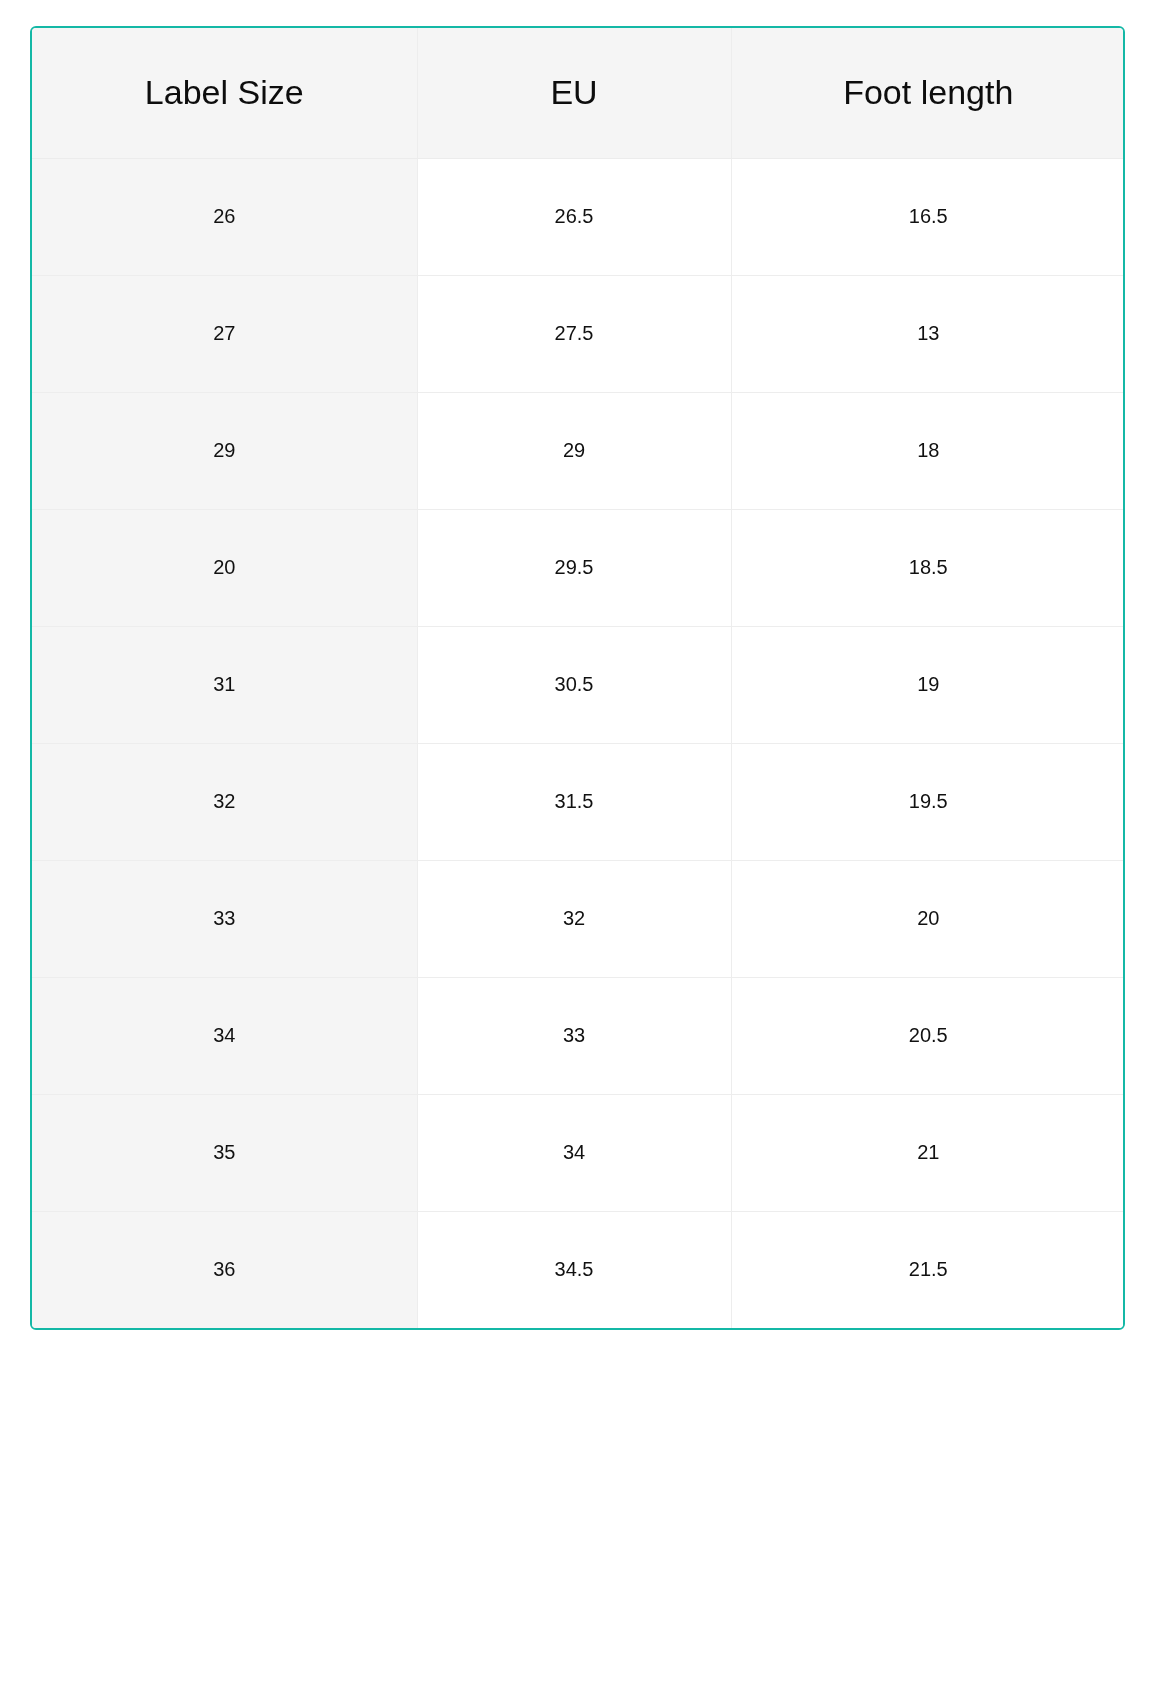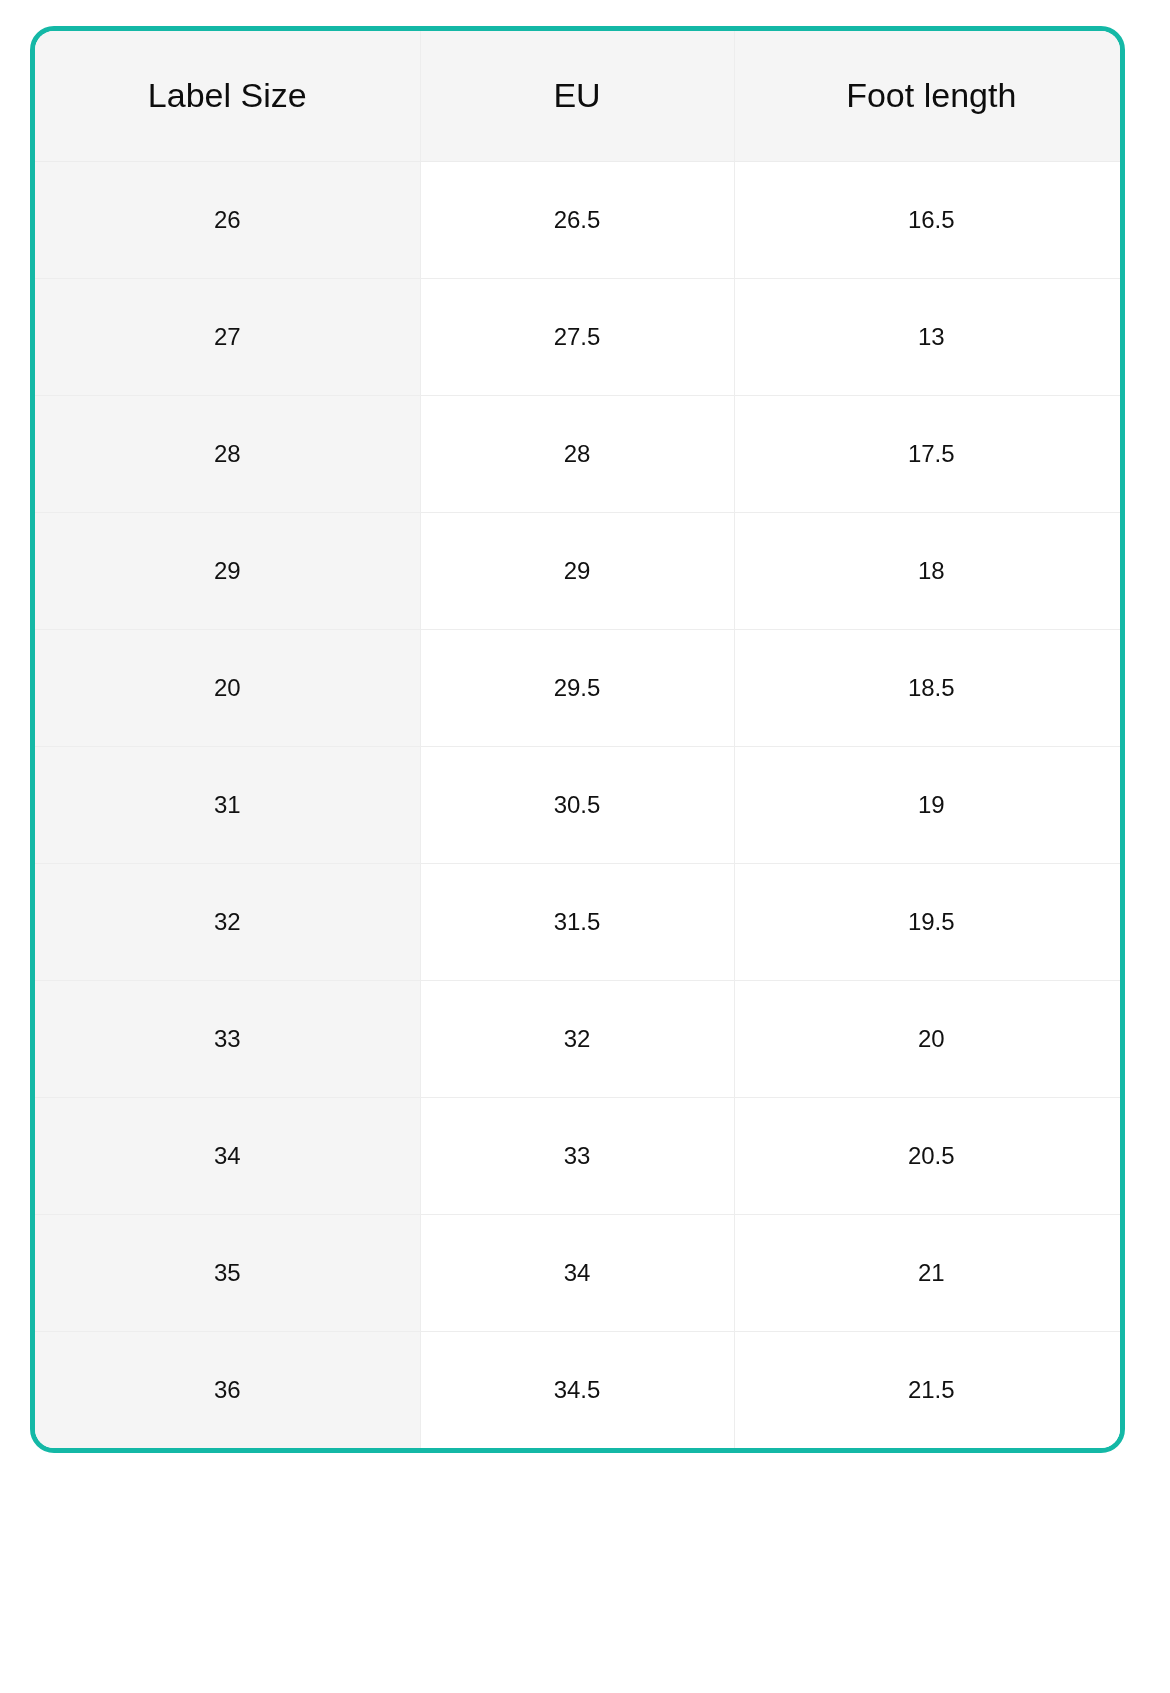--- a/index.html
+++ b/index.html
@@ -20,22 +20,22 @@
     width: 1170px;
     height: 1693px;
     background: #ffffff;
   }
 
   .table-card {
     position: absolute;
     left: 30px;
     top: 26px;
     width: 1095px;
-    border: 5px solid #14b8a6;
-    border-radius: 24px;
+    border: 2px solid #14b8a6;
+    border-radius: 6px;
     background: #ffffff;
     overflow: hidden;
     box-sizing: border-box;
   }
 
   table.size-chart {
     border-collapse: collapse;
     table-layout: fixed;
     width: 1093px;
   }
@@ -54,21 +54,21 @@
     padding: 0 6px;
     border-right: 1px solid #ededed;
     border-bottom: 1px solid #ececec;
     box-sizing: border-box;
     white-space: nowrap;
   }
   thead th:last-child { border-right: none; }
 
   tbody td {
     color: #111111;
-    font-size: 24px;
+    font-size: 20px;
     font-weight: 400;
     text-align: center;
     height: 117px;
     padding: 0 6px;
     border-right: 1px solid #ededed;
     border-bottom: 1px solid #ededed;
     background: #ffffff;
     box-sizing: border-box;
     white-space: nowrap;
   }
@@ -103,25 +103,20 @@
             <td class="label-col">26</td>
             <td>26.5</td>
             <td>16.5</td>
           </tr>
           <tr>
             <td class="label-col">27</td>
             <td>27.5</td>
             <td>13</td>
           </tr>
           <tr>
-            <td class="label-col">28</td>
-            <td>28</td>
-            <td>17.5</td>
-          </tr>
-          <tr>
             <td class="label-col">29</td>
             <td>29</td>
             <td>18</td>
           </tr>
           <tr>
             <td class="label-col">20</td>
             <td>29.5</td>
             <td>18.5</td>
           </tr>
           <tr>

